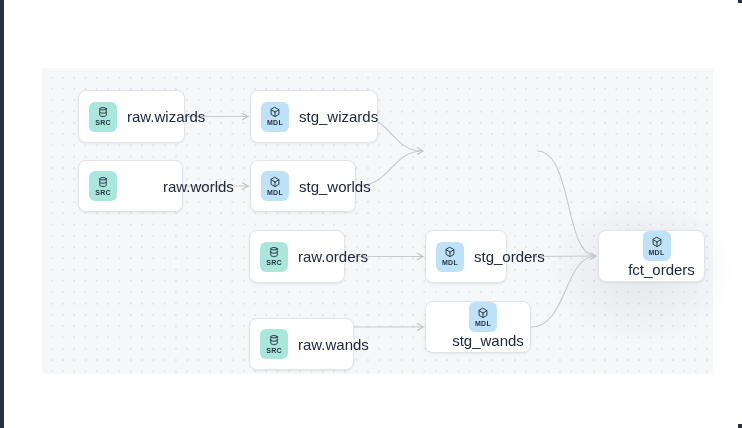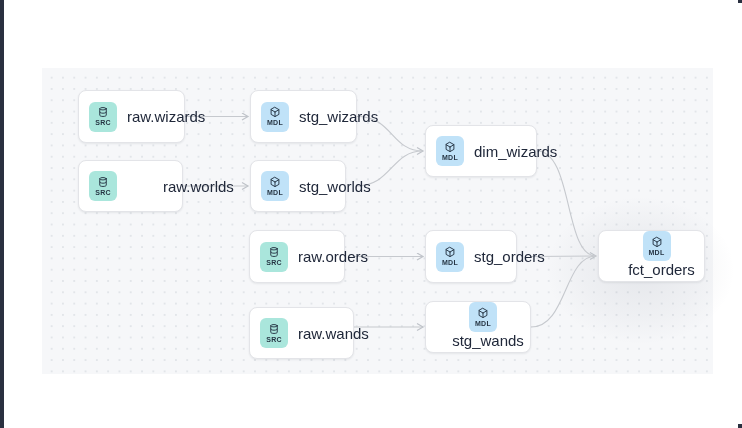--- a/index.html
+++ b/index.html
@@ -97,73 +97,63 @@
       <span class="badge src">
         <svg class="badge-icon" viewBox="0 0 24 24">
           <ellipse cx="12" cy="5.5" rx="6.5" ry="2.4"></ellipse>
           <path d="M5.5 5.5v13c0 1.3 2.9 2.4 6.5 2.4s6.5-1.1 6.5-2.4v-13"></path>
           <path d="M5.5 12c0 1.3 2.9 2.4 6.5 2.4s6.5-1.1 6.5-2.4"></path>
         </svg>
         <span class="badge-text">SRC</span>
       </span>
       <span class="node-label">raw.worlds</span>
     </div>
-    <div class="node" style="left: 250px; top: 90px; width: 107px; height: 53px; pointer-events: auto;">
+    <div class="node" style="left: 250px; top: 90px; width: 128px; height: 53px; pointer-events: auto;">
       <span class="badge mdl">
         <svg class="badge-icon" viewBox="0 0 24 24">
           <path d="M12 2.8l7.8 4.4v9.6L12 21.2l-7.8-4.4V7.2z"></path>
           <path d="M12 12l7.8-4.6M12 12L4.2 7.4M12 12v8.8"></path>
         </svg>
         <span class="badge-text">MDL</span>
       </span>
       <span class="node-label">stg_wizards</span>
     </div>
-    <div class="node" style="left: 250px; top: 160px; width: 96px; height: 52px; pointer-events: auto;">
+    <div class="node" style="left: 250px; top: 160px; width: 106px; height: 52px; pointer-events: auto;">
       <span class="badge mdl">
         <svg class="badge-icon" viewBox="0 0 24 24">
           <path d="M12 2.8l7.8 4.4v9.6L12 21.2l-7.8-4.4V7.2z"></path>
           <path d="M12 12l7.8-4.6M12 12L4.2 7.4M12 12v8.8"></path>
         </svg>
         <span class="badge-text">MDL</span>
       </span>
       <span class="node-label">stg_worlds</span>
-    </div>
-    <div class="node" style="left: 425px; top: 125px; width: 112px; height: 52px; pointer-events: auto;">
-      <span class="badge mdl">
-        <svg class="badge-icon" viewBox="0 0 24 24">
-          <path d="M12 2.8l7.8 4.4v9.6L12 21.2l-7.8-4.4V7.2z"></path>
-          <path d="M12 12l7.8-4.6M12 12L4.2 7.4M12 12v8.8"></path>
-        </svg>
-        <span class="badge-text">MDL</span>
-      </span>
-      <span class="node-label">dim_wizards</span>
     </div>
     <div class="node" style="left: 249px; top: 230px; width: 96px; height: 53px; pointer-events: auto;">
       <span class="badge src">
         <svg class="badge-icon" viewBox="0 0 24 24">
           <ellipse cx="12" cy="5.5" rx="6.5" ry="2.4"></ellipse>
           <path d="M5.5 5.5v13c0 1.3 2.9 2.4 6.5 2.4s6.5-1.1 6.5-2.4v-13"></path>
           <path d="M5.5 12c0 1.3 2.9 2.4 6.5 2.4s6.5-1.1 6.5-2.4"></path>
         </svg>
         <span class="badge-text">SRC</span>
       </span>
       <span class="node-label">raw.orders</span>
     </div>
-    <div class="node" style="left: 249px; top: 307px; width: 105px; height: 52px; pointer-events: auto;">
+    <div class="node" style="left: 249px; top: 318px; width: 105px; height: 52px; pointer-events: auto;">
       <span class="badge src">
         <svg class="badge-icon" viewBox="0 0 24 24">
           <ellipse cx="12" cy="5.5" rx="6.5" ry="2.4"></ellipse>
           <path d="M5.5 5.5v13c0 1.3 2.9 2.4 6.5 2.4s6.5-1.1 6.5-2.4v-13"></path>
           <path d="M5.5 12c0 1.3 2.9 2.4 6.5 2.4s6.5-1.1 6.5-2.4"></path>
         </svg>
         <span class="badge-text">SRC</span>
       </span>
       <span class="node-label">raw.wands</span>
     </div>
-    <div class="node" style="left: 425px; top: 230px; width: 92px; height: 53px; pointer-events: auto;">
+    <div class="node" style="left: 425px; top: 230px; width: 82px; height: 53px; pointer-events: auto;">
       <span class="badge mdl">
         <svg class="badge-icon" viewBox="0 0 24 24">
           <path d="M12 2.8l7.8 4.4v9.6L12 21.2l-7.8-4.4V7.2z"></path>
           <path d="M12 12l7.8-4.6M12 12L4.2 7.4M12 12v8.8"></path>
         </svg>
         <span class="badge-text">MDL</span>
       </span>
       <span class="node-label">stg_orders</span>
     </div>
     <div class="node" style="left: 425px; top: 301px; width: 106px; height: 52px; pointer-events: auto; flex-direction: column;">

